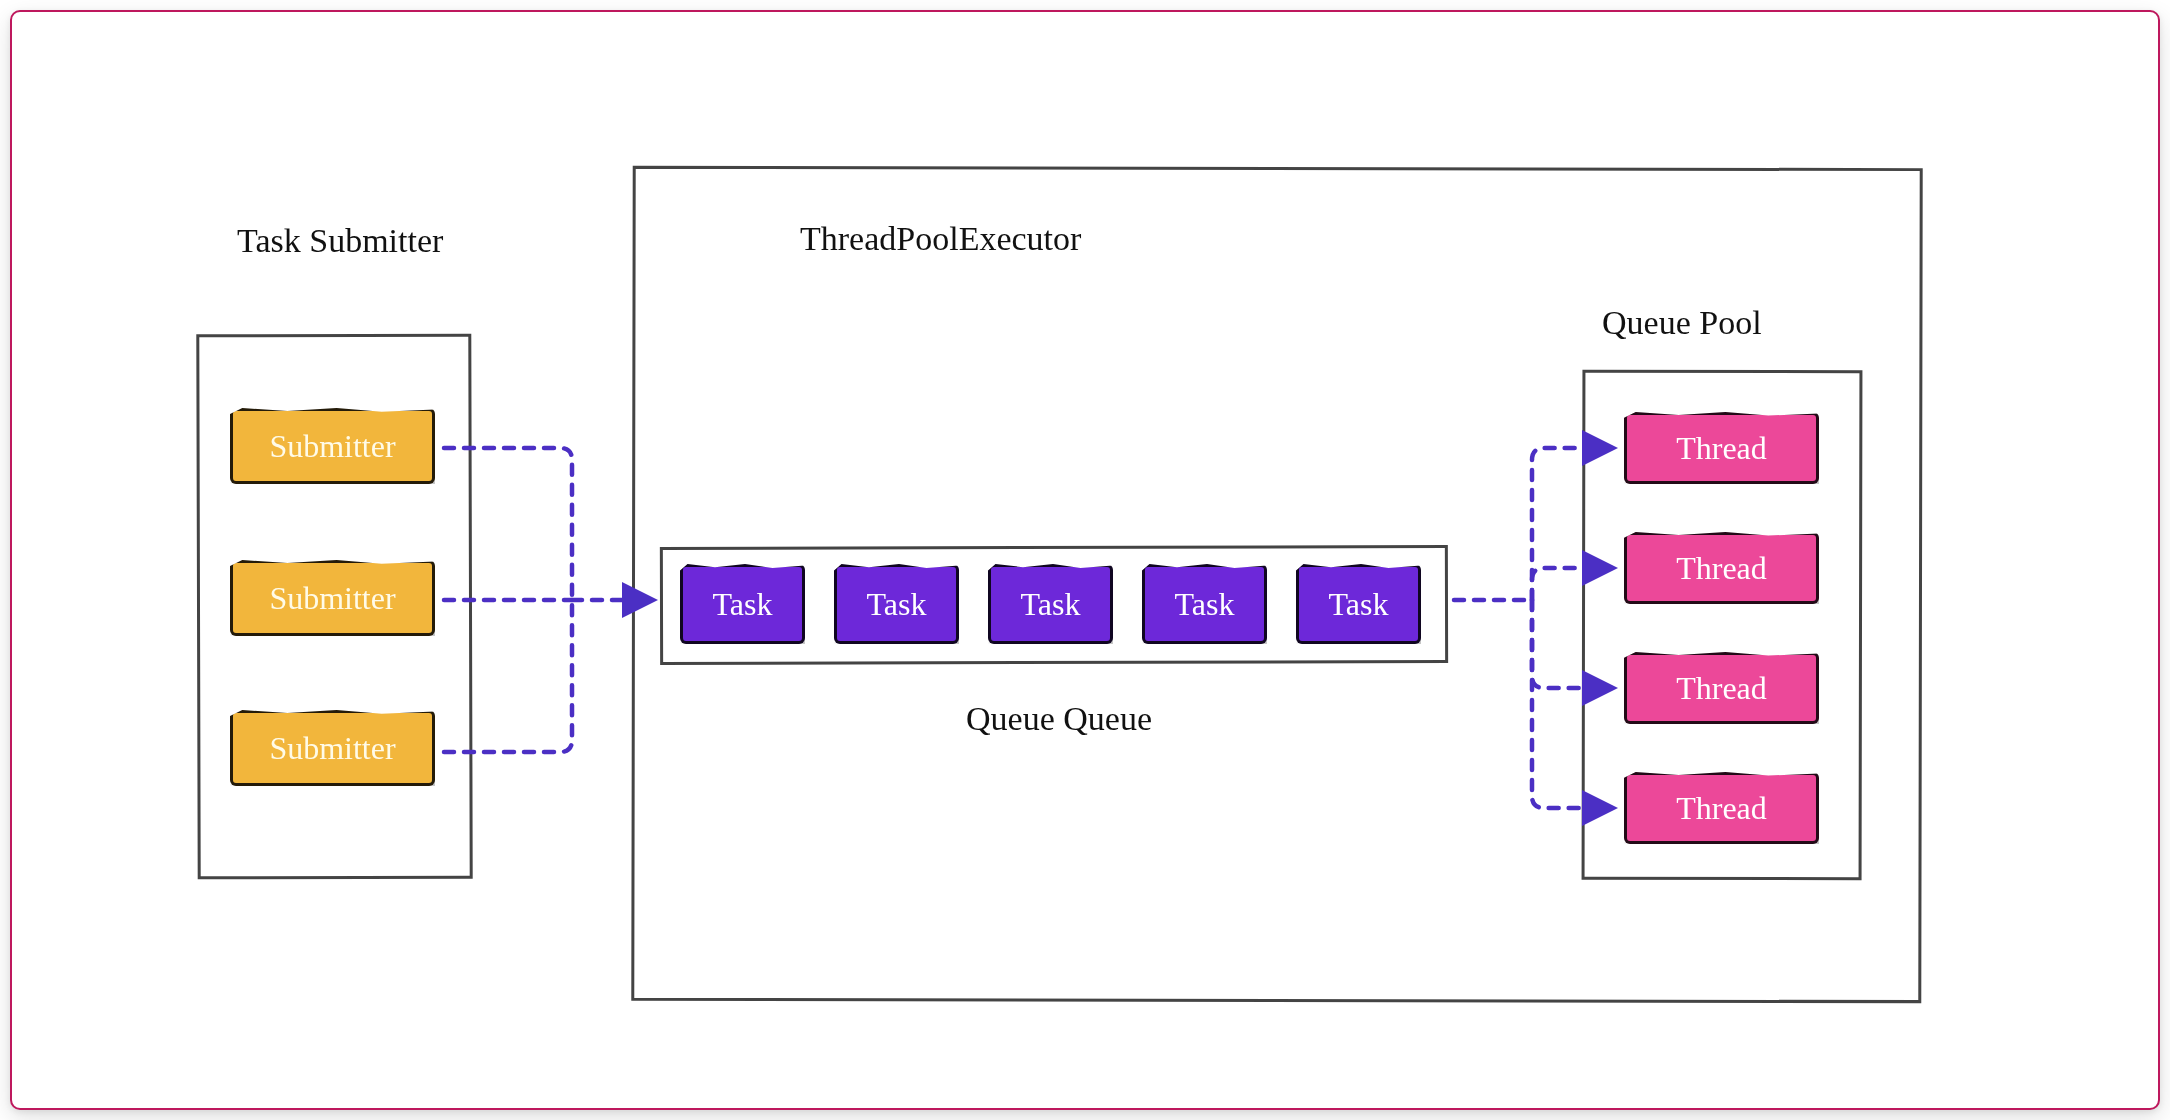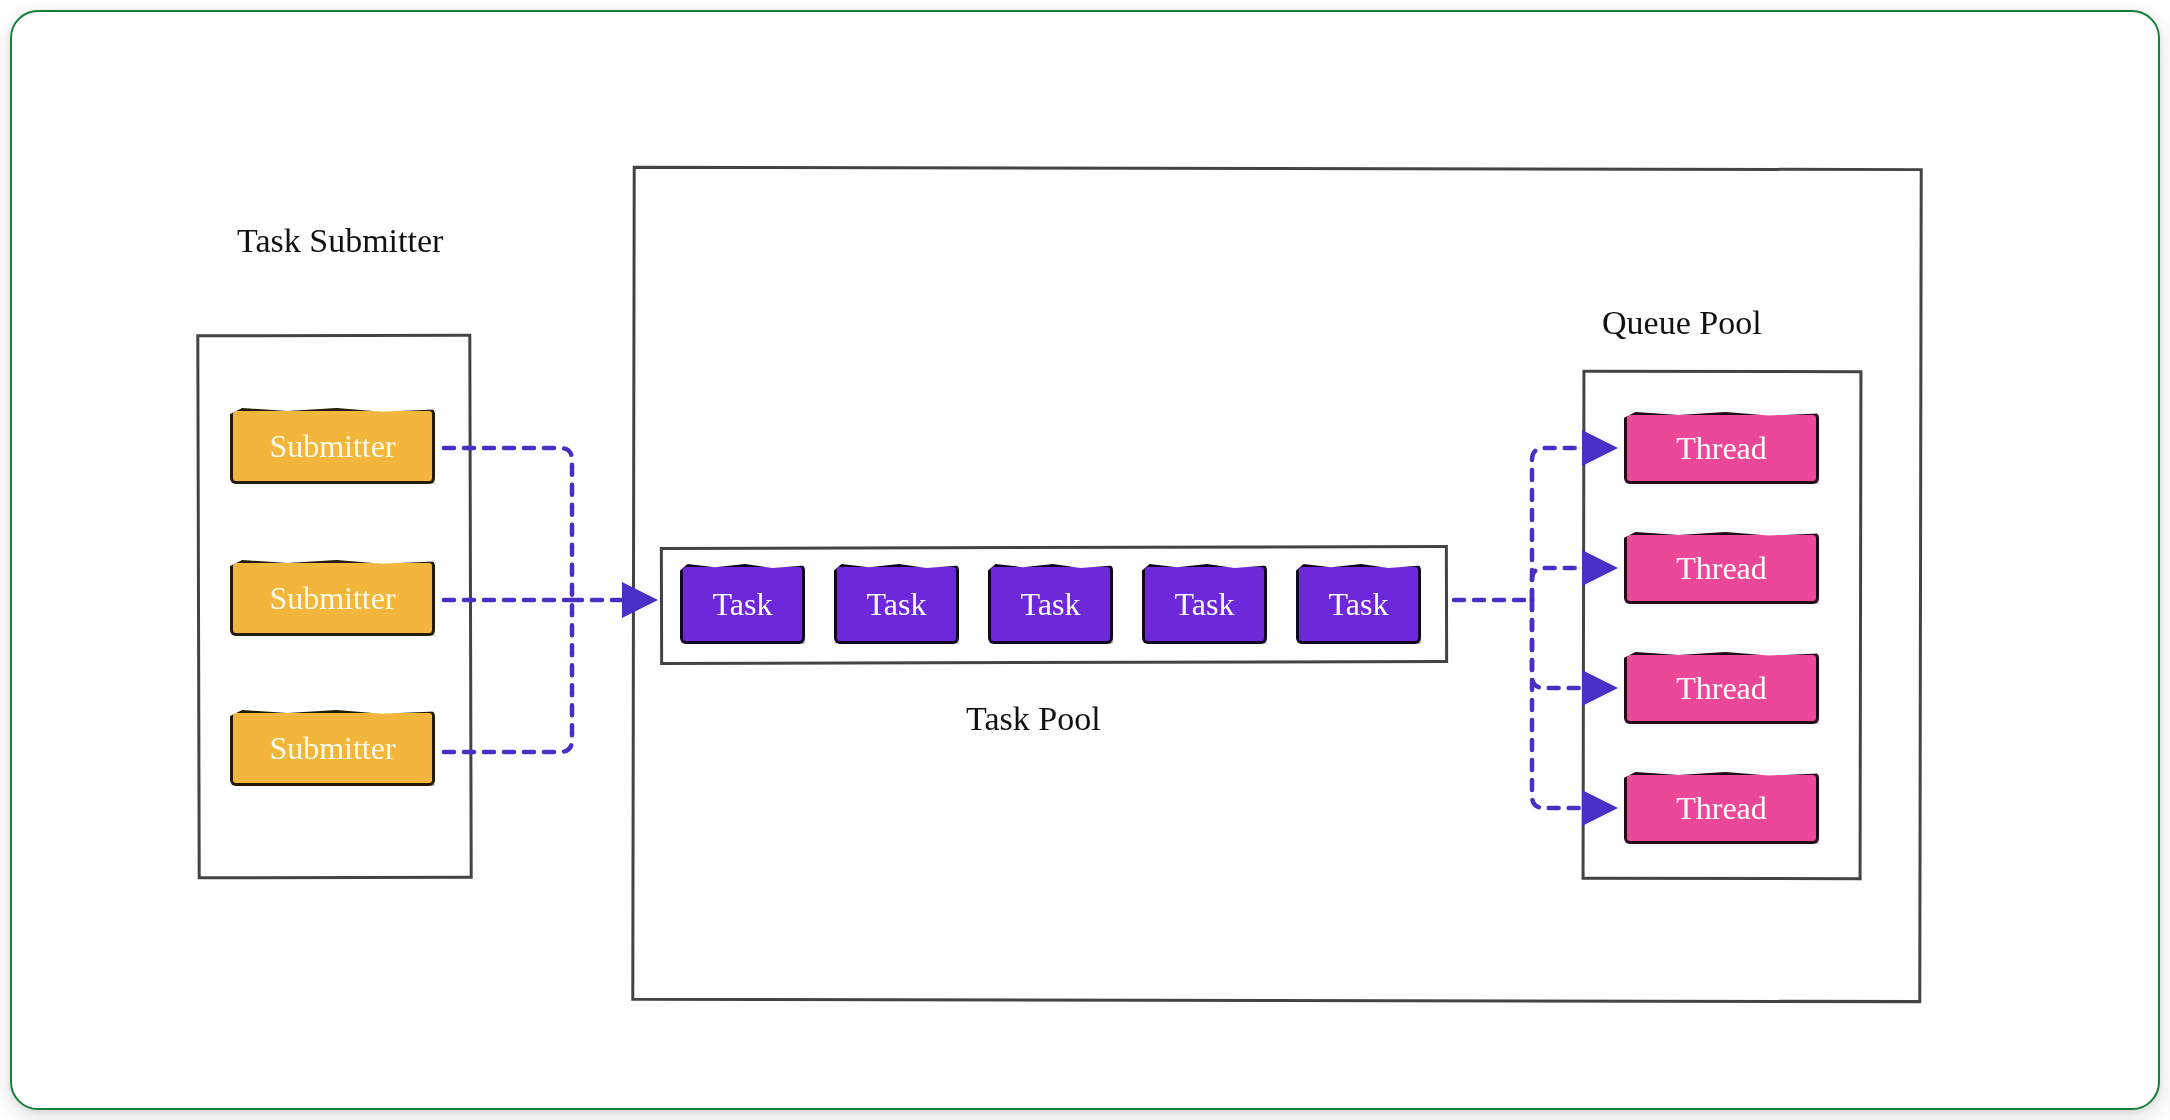--- a/index.html
+++ b/index.html
@@ -9,22 +9,22 @@
     height:1120px;
     font-family: "Comic Sans MS", "Segoe Script", "Bradley Hand", cursive;
     background:#fff;
     position:relative;
   }
 
   .frame {
     position:absolute;
     left:10px; top:10px;
     width:2150px; height:1100px;
-    border:2px solid #15803d;
-    border-radius:28px;
+    border:2px solid #be185d;
+    border-radius:10px;
     box-shadow: 0 8px 24px rgba(0,0,0,0.12), 0 2px 6px rgba(0,0,0,0.08);
     background:#fff;
     overflow:hidden;
   }
 
   .label {
     position:absolute;
     font-size:34px;
     color:#111;
     white-space:nowrap;
@@ -77,20 +77,21 @@
   <div class="pill submitter wobble-t" style="left:218px; top:396px;">
     <span>Submitter</span>
   </div>
   <div class="pill submitter wobble-t" style="left:218px; top:548px;">
     <span>Submitter</span>
   </div>
   <div class="pill submitter wobble-t" style="left:218px; top:698px;">
     <span>Submitter</span>
   </div>
 
+  <div class="label" style="left:788px; top:208px;">ThreadPoolExecutor</div>
 
   <div class="bigbox sketch2" style="left:620px; top:155px; width:1290px; height:835px;"></div>
 
   <div class="bigbox sketch1" style="left:648px; top:534px; width:788px; height:118px;"></div>
 
   <div class="pill task wobble-t" style="left:668px; top:552px;">
     <span>Task</span>
   </div>
   <div class="pill task wobble-t" style="left:822px; top:552px;">
     <span>Task</span>
@@ -98,21 +99,21 @@
   <div class="pill task wobble-t" style="left:976px; top:552px;">
     <span>Task</span>
   </div>
   <div class="pill task wobble-t" style="left:1130px; top:552px;">
     <span>Task</span>
   </div>
   <div class="pill task wobble-t" style="left:1284px; top:552px;">
     <span>Task</span>
   </div>
 
-  <div class="label" style="left:954px; top:688px;">Task Pool</div>
+  <div class="label" style="left:954px; top:688px;">Queue Queue</div>
 
   <div class="label" style="left:1590px; top:292px;">Queue Pool</div>
 
   <div class="bigbox sketch2" style="left:1570px; top:358px; width:280px; height:510px;"></div>
 
   <div class="pill thread wobble-t" style="left:1612px; top:400px;">
     <span>Thread</span>
   </div>
   <div class="pill thread wobble-t" style="left:1612px; top:520px;">
     <span>Thread</span>

